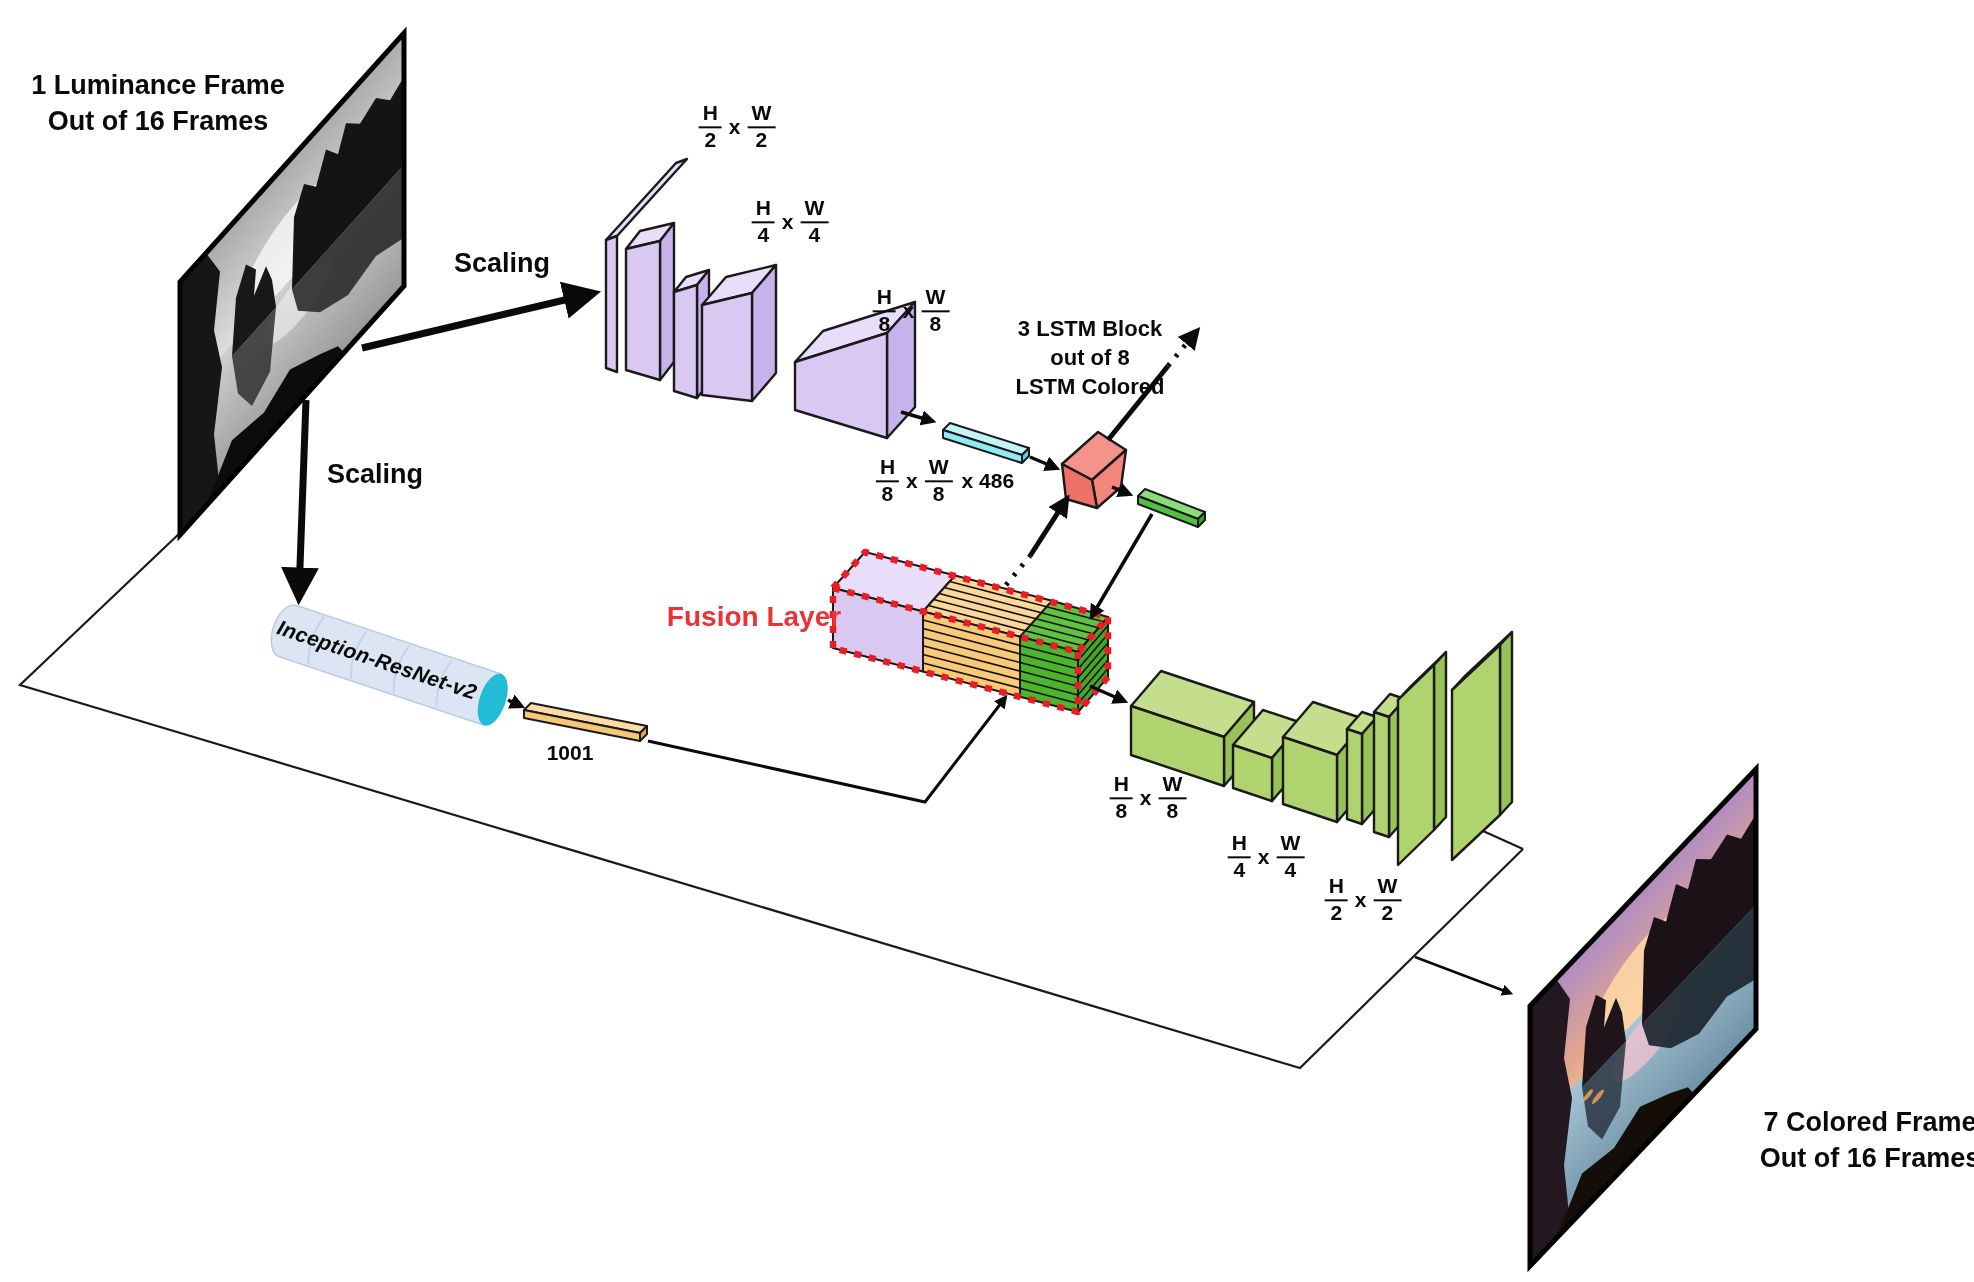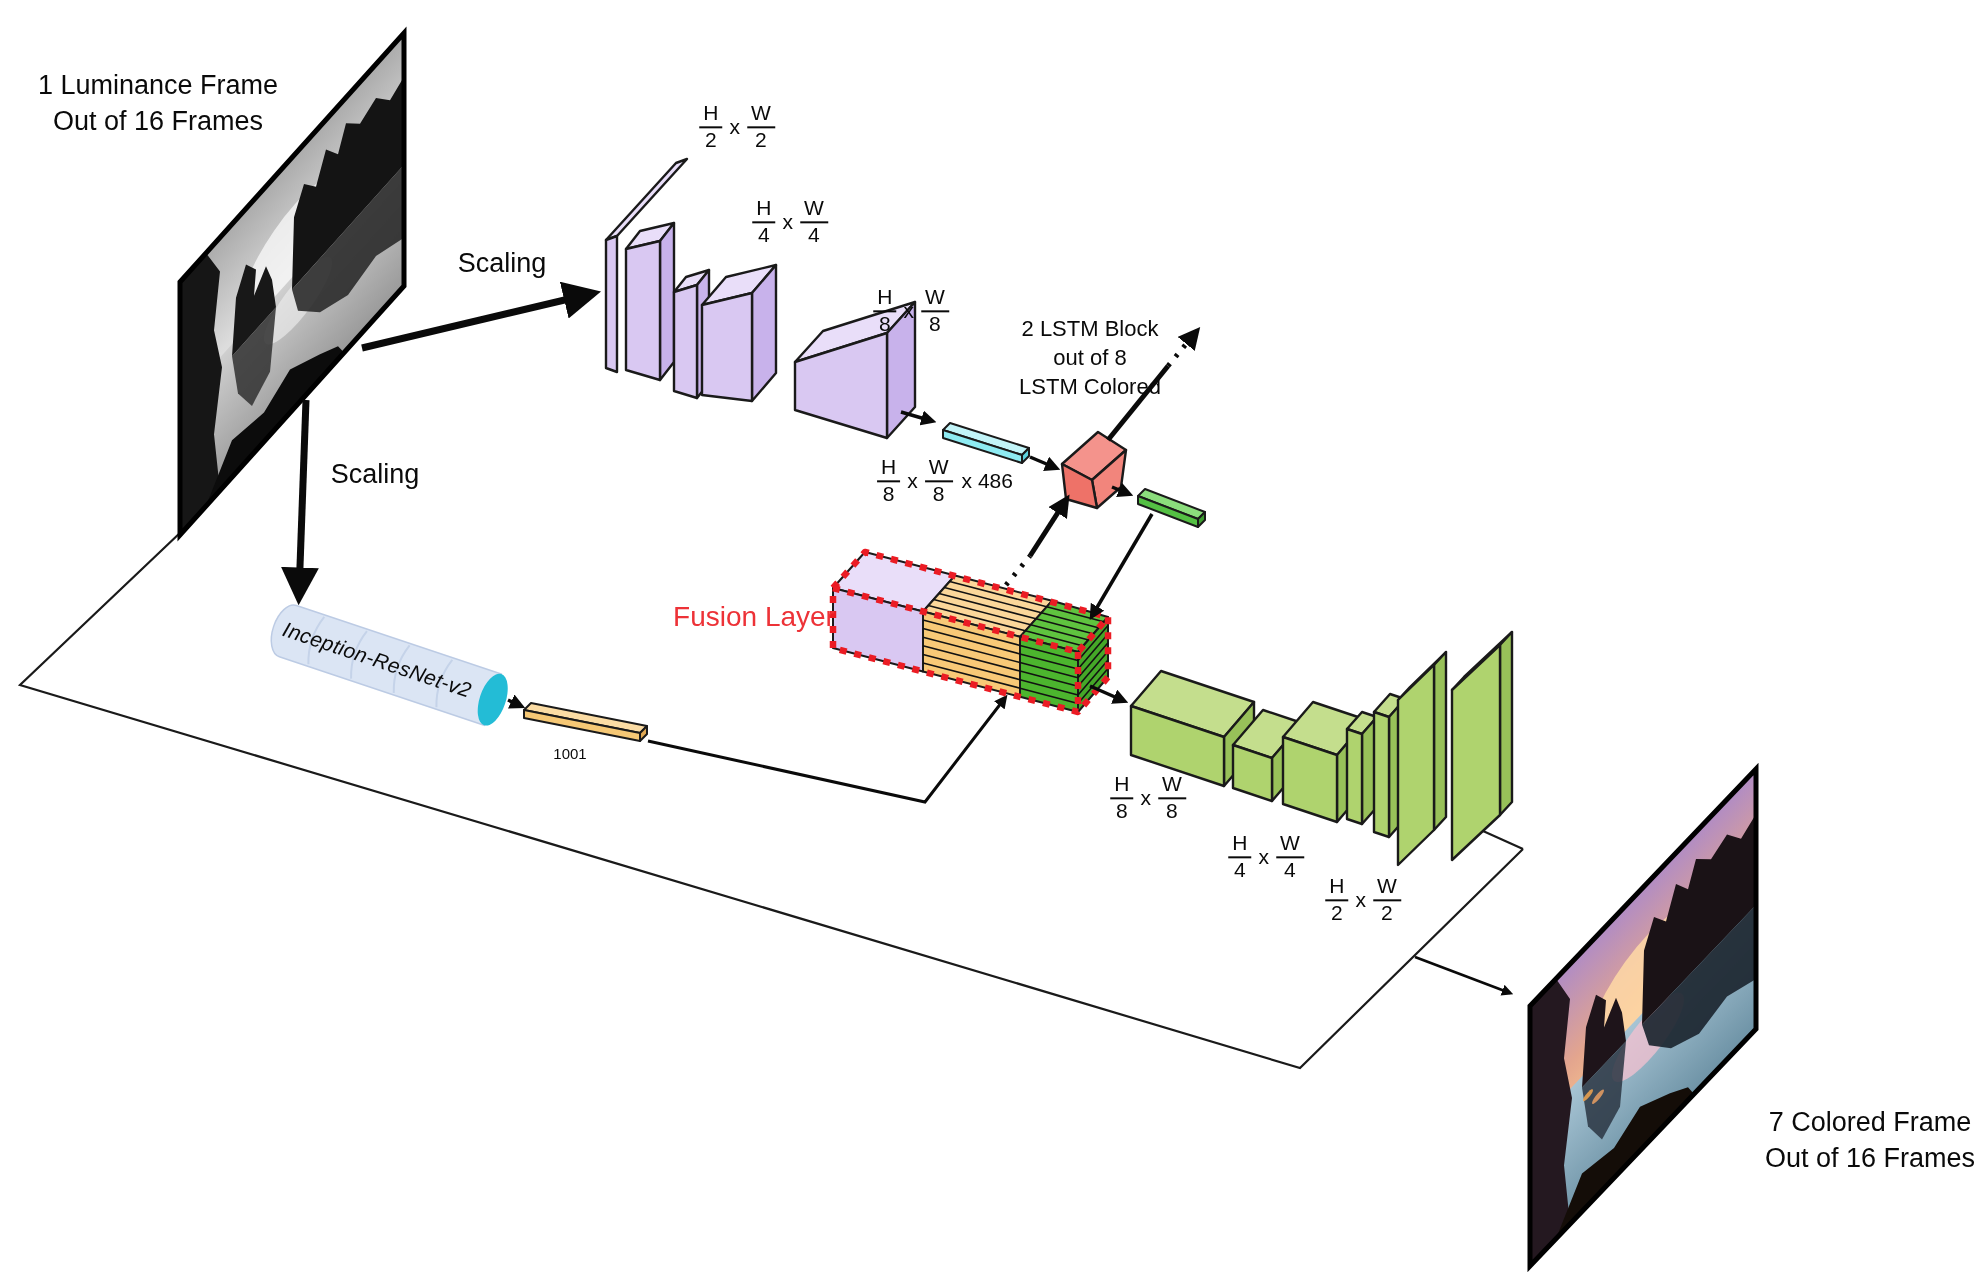--- a/index.html
+++ b/index.html
@@ -1,24 +1,24 @@
 <!DOCTYPE html>
 <html><head>
 <meta charset="utf-8">
 <style>
   html,body{margin:0;padding:0;background:#fff;}
   .canvas{position:relative;width:1974px;height:1282px;background:#ffffff;overflow:hidden;
-          font-family:"Liberation Sans",sans-serif;color:#000;}
+          font-family:"Liberation Sans",sans-serif;color:#000;font-weight:bold;}
   svg{position:absolute;left:0;top:0;}
   .lbl{position:absolute;transform:translate(-50%,-50%);text-align:center;white-space:nowrap;color:#0a0a0a;}
   .lbl-io{font-size:27px;line-height:1.35;}
   .lbl-scaling{font-size:27px;}
   .lbl-lstm{font-size:22px;line-height:1.32;}
   .lbl-fusion{font-size:28px;color:#ED3237;}
-  .lbl-1001{font-size:15px;}
+  .lbl-1001{font-size:21px;}
   .lbl-backbone{font-size:21px;font-style:italic;transform:translate(-50%,-50%) rotate(18.5deg);letter-spacing:.3px;}
   .dim{position:absolute;display:flex;align-items:center;gap:7px;font-size:21px;color:#0a0a0a;
        transform:translate(-50%,-50%);white-space:nowrap;}
   .frac{display:inline-flex;flex-direction:column;align-items:center;line-height:1.08;}
   .frac .n{padding:0 4px 1px;border-bottom:2px solid #0a0a0a;}
   .frac .d{padding-top:1px;}
   .dim .extra{margin-left:2px;}
 </style>
 </head>
 <body>
@@ -308,21 +308,21 @@
       </span>
   <span>x</span>
   <span class="frac">
         <span class="n">W</span>
         <span class="d">8</span>
       </span>
   <span class="extra">x 486</span>
 </div>
 
 <div class="lbl lbl-lstm" style="left:1090px;top:358px">
-  <div>2 LSTM Block</div>
+  <div>3 LSTM Block</div>
   <div>out of 8</div>
   <div>LSTM Colored</div>
 </div>
 
 <div class="lbl lbl-fusion" style="left:754px;top:617px">Fusion Layer</div>
 
 <div class="lbl lbl-backbone" style="left:377px;top:660px">Inception-ResNet-v2</div>
 
 <div class="lbl lbl-1001" style="left:570px;top:753px">1001</div>
 

